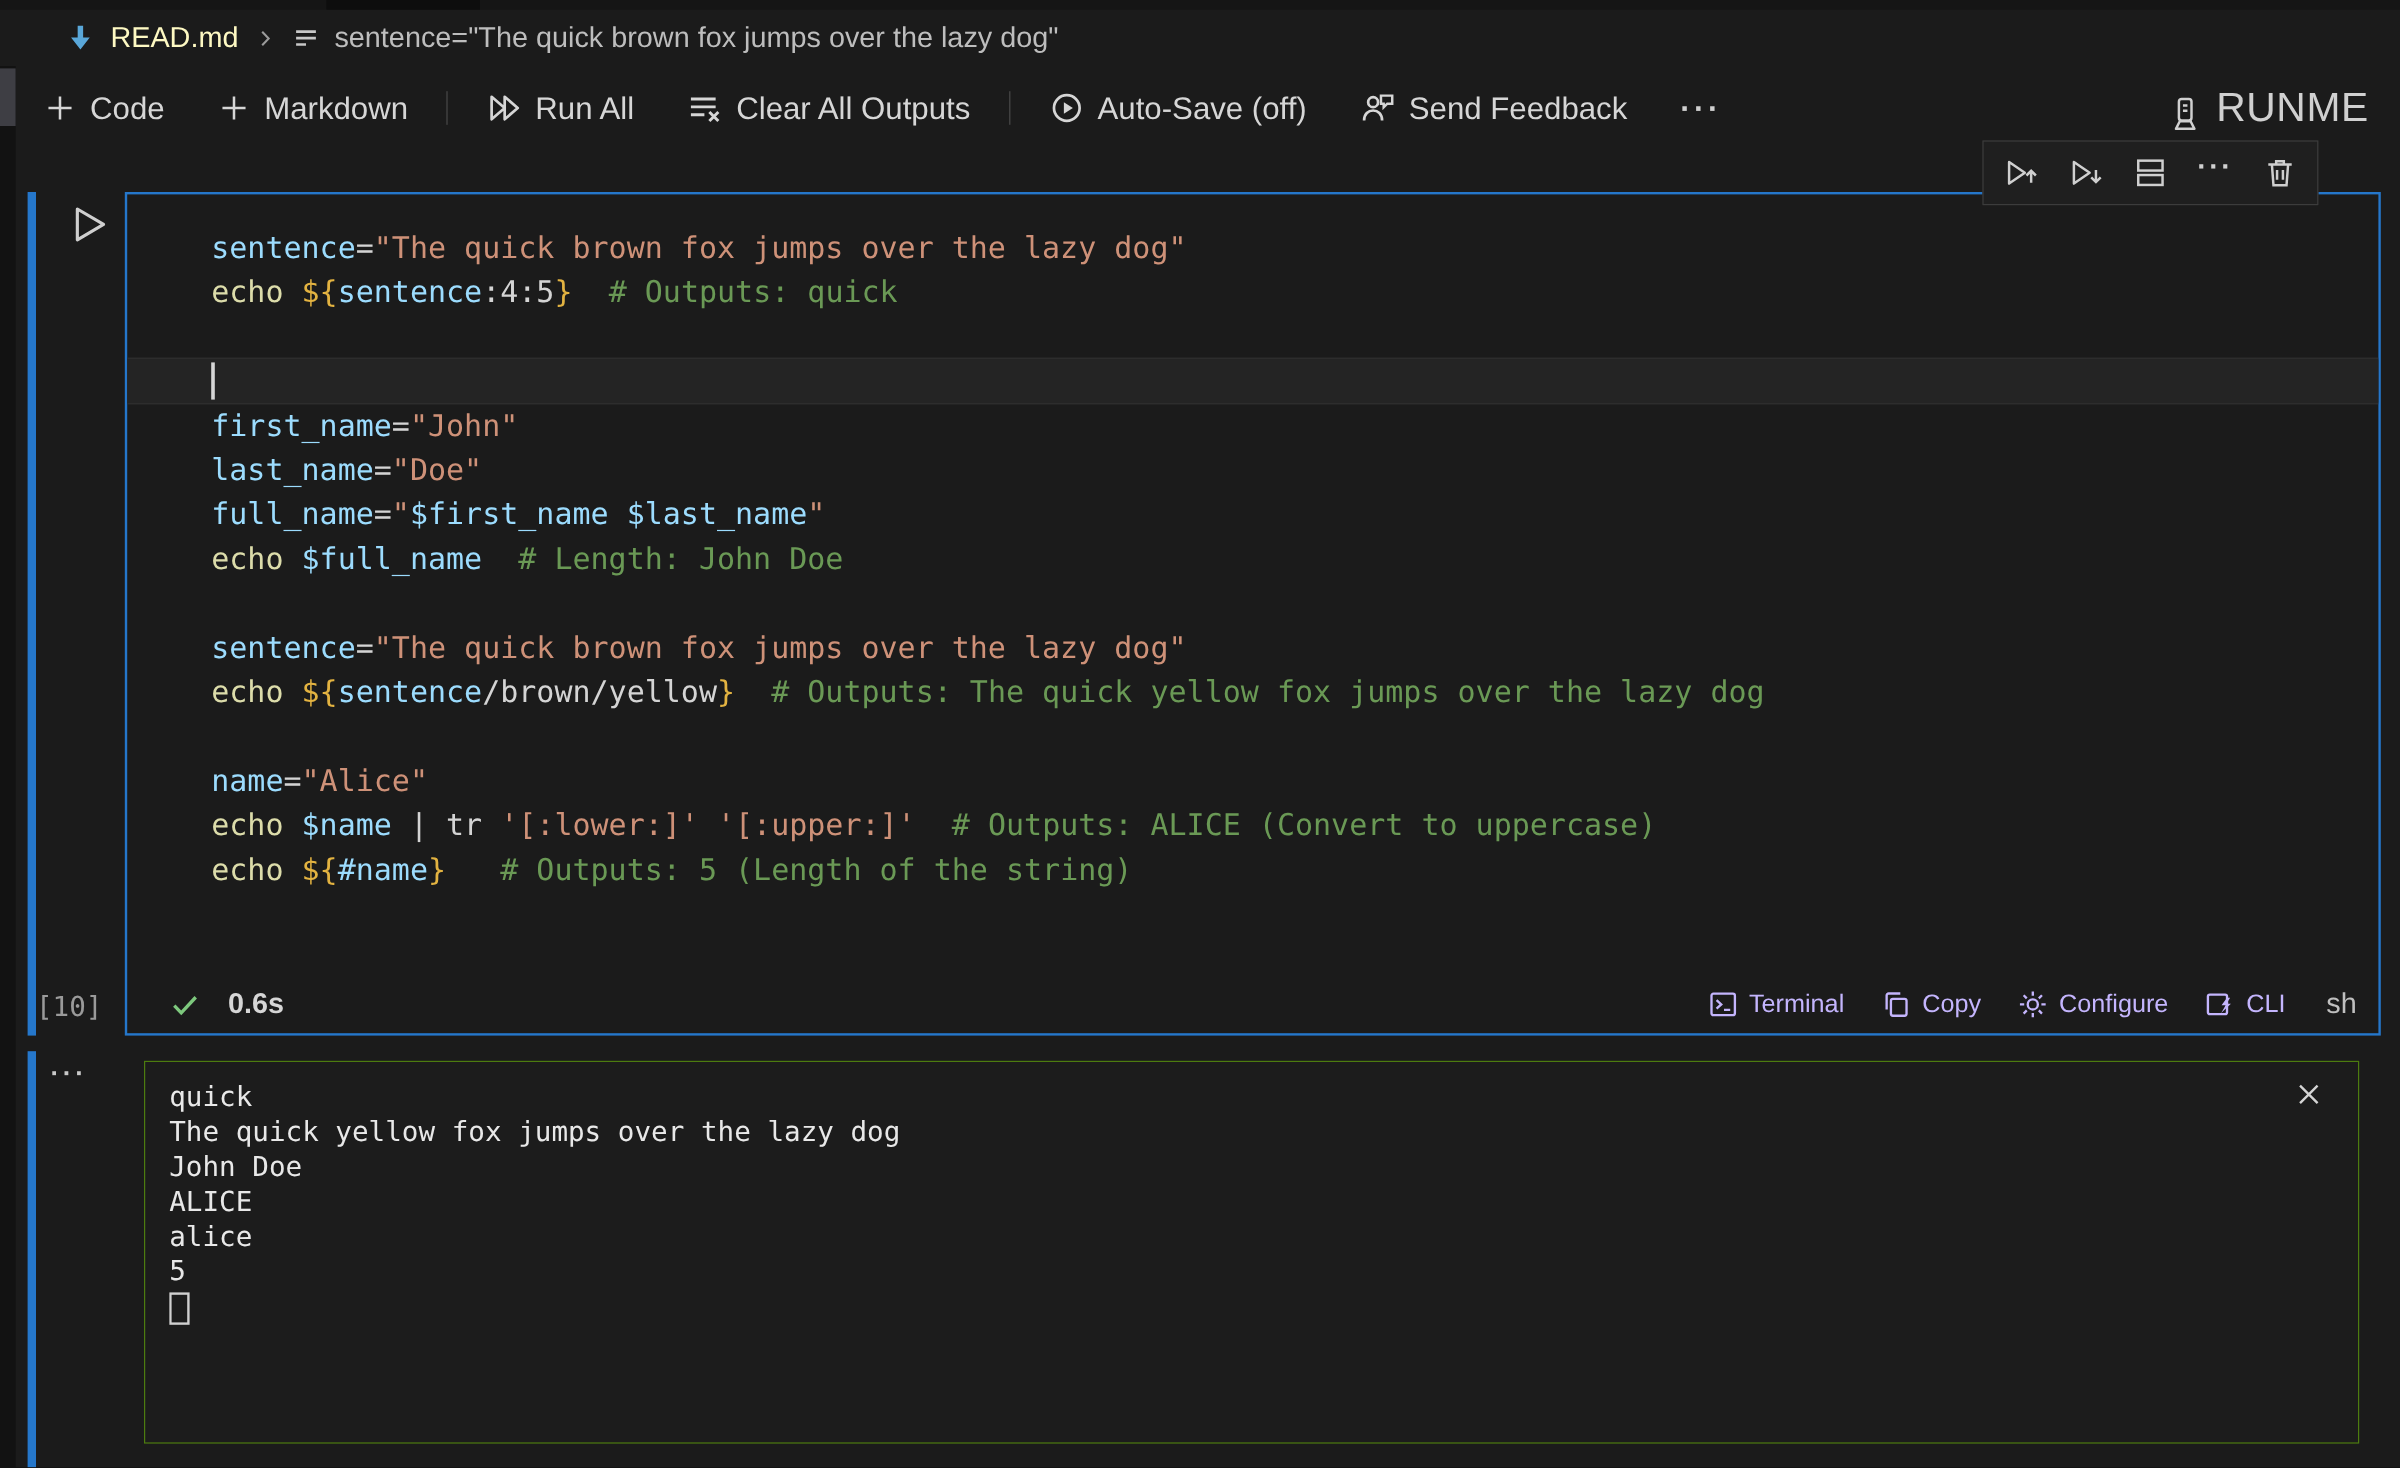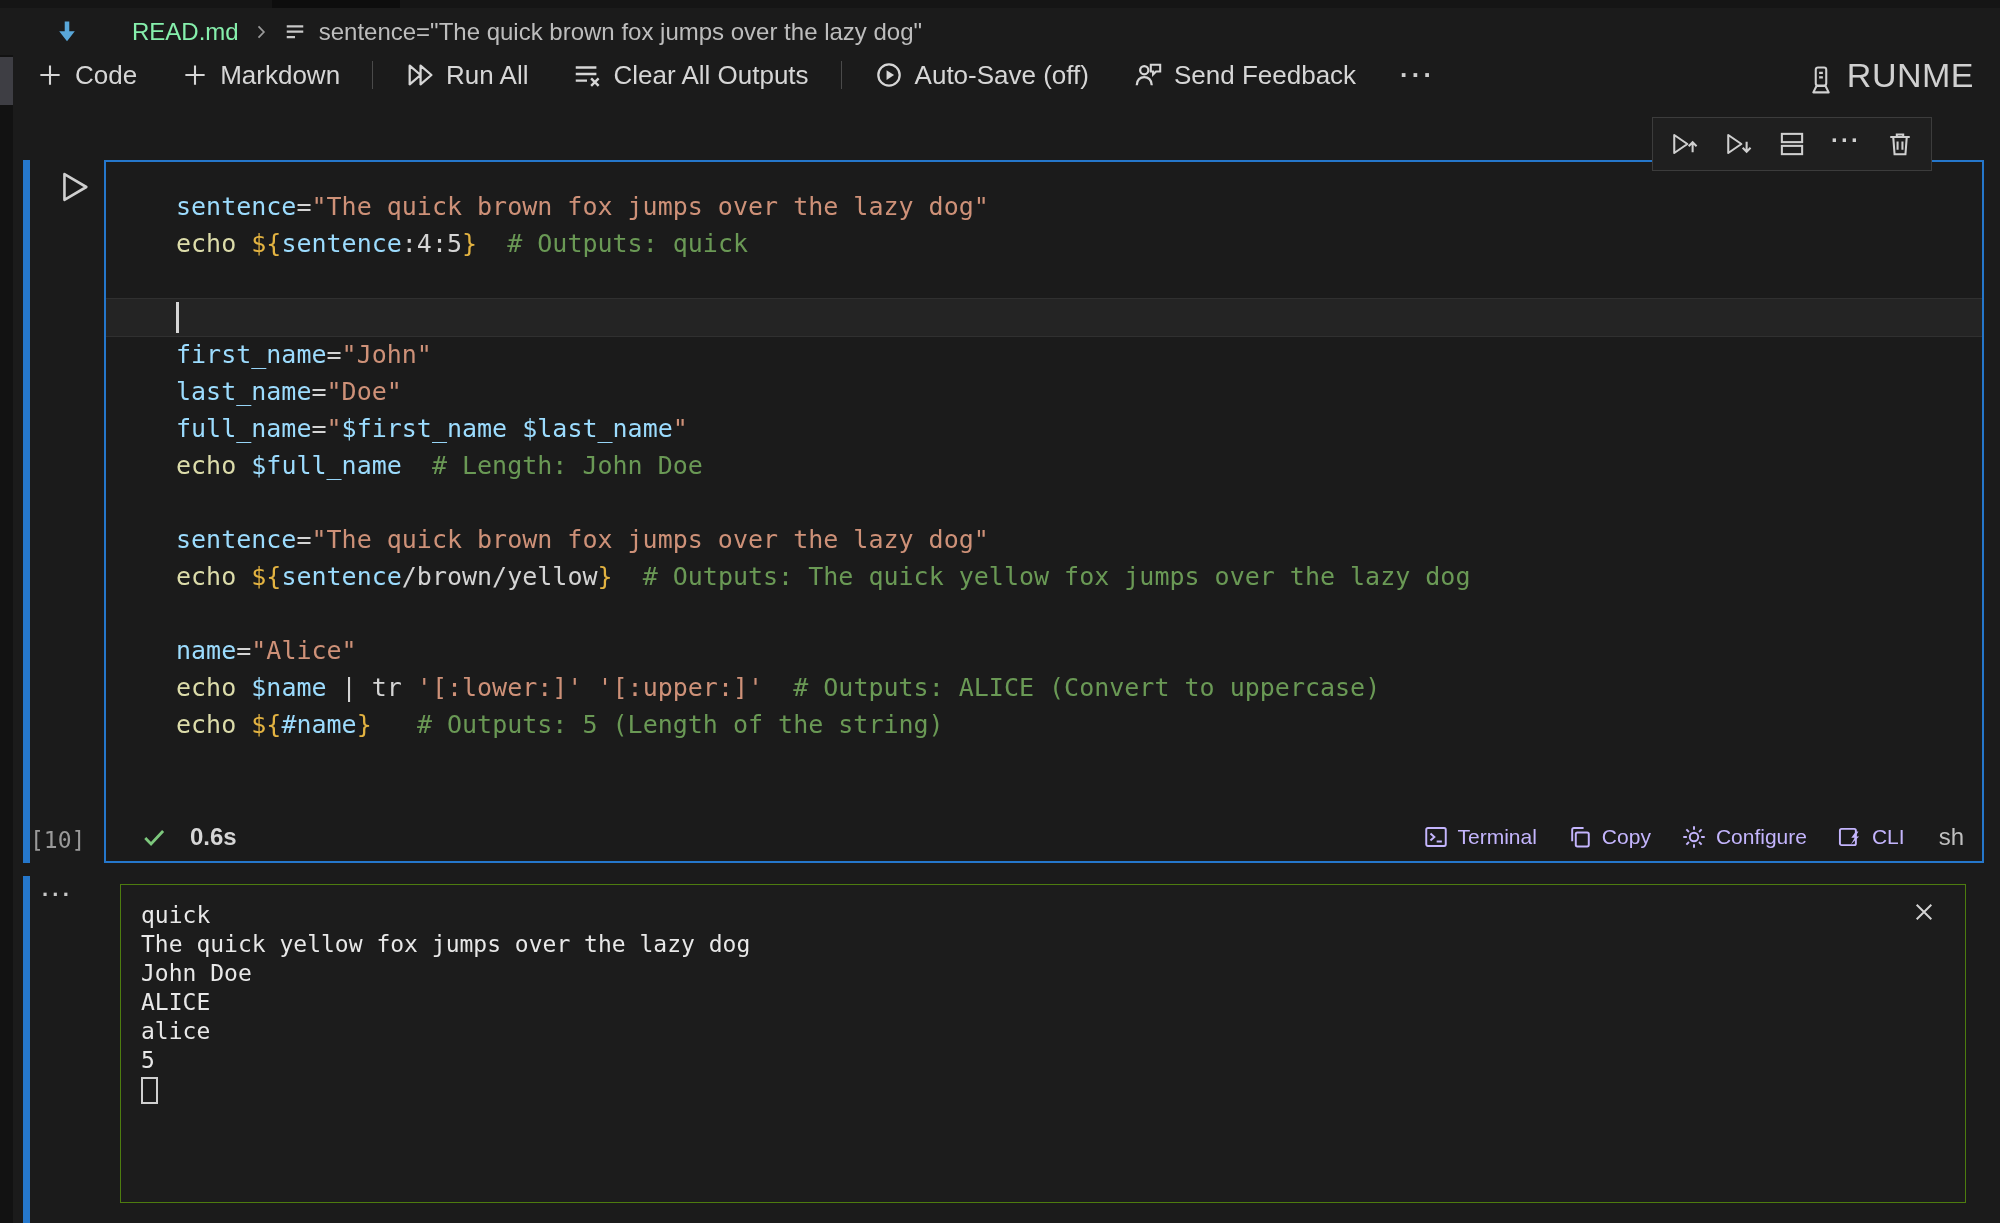--- a/index.html
+++ b/index.html
@@ -7,26 +7,26 @@
           font-family:"Liberation Sans",sans-serif;color:#cccccc;}
   .abs{position:absolute;}
   svg{display:block;}
 
   
   .top-band{left:0;top:0;width:2000px;height:8px;background:#151515;}
   .tab-notch{left:272px;top:0;width:128px;height:8px;background:#0d0d0d;}
 
   
   .breadcrumb{left:54px;top:10px;height:44px;display:flex;align-items:center;gap:12px;font-size:24px;}
-  .crumb-file{color:#86efac;margin-left:40px;}
+  .crumb-file{color:#fef9c3;}
   .crumb-symbol{color:#bdbdbd;}
   .crumb-chevron{color:#9a9a9a;}
 
   
-  .toolbar{left:0;top:46px;width:2000px;height:58px;display:flex;align-items:center;
+  .toolbar{left:0;top:61px;width:2000px;height:58px;display:flex;align-items:center;
            padding-left:36px;box-sizing:border-box;gap:44px;}
   .tb-item{display:flex;align-items:center;gap:11px;font-size:26px;color:#d6d6d6;cursor:pointer;white-space:nowrap;}
   .tb-divider{width:1px;height:28px;background:#4a4a4a;margin:0 -12px;}
   .tb-more{font-size:26px;font-weight:bold;letter-spacing:3px;color:#cfcfcf;}
   .tb-right{margin-left:auto;display:flex;align-items:flex-end;gap:11px;padding-right:26px;
             font-size:34px;color:#d0d0d0;letter-spacing:.5px;}
 
   
   .left-strip{left:0;top:55px;width:13px;height:1168px;background:#121212;}
   .scroll-thumb{left:0;top:57px;width:13px;height:48px;background:#3e3e44;}

